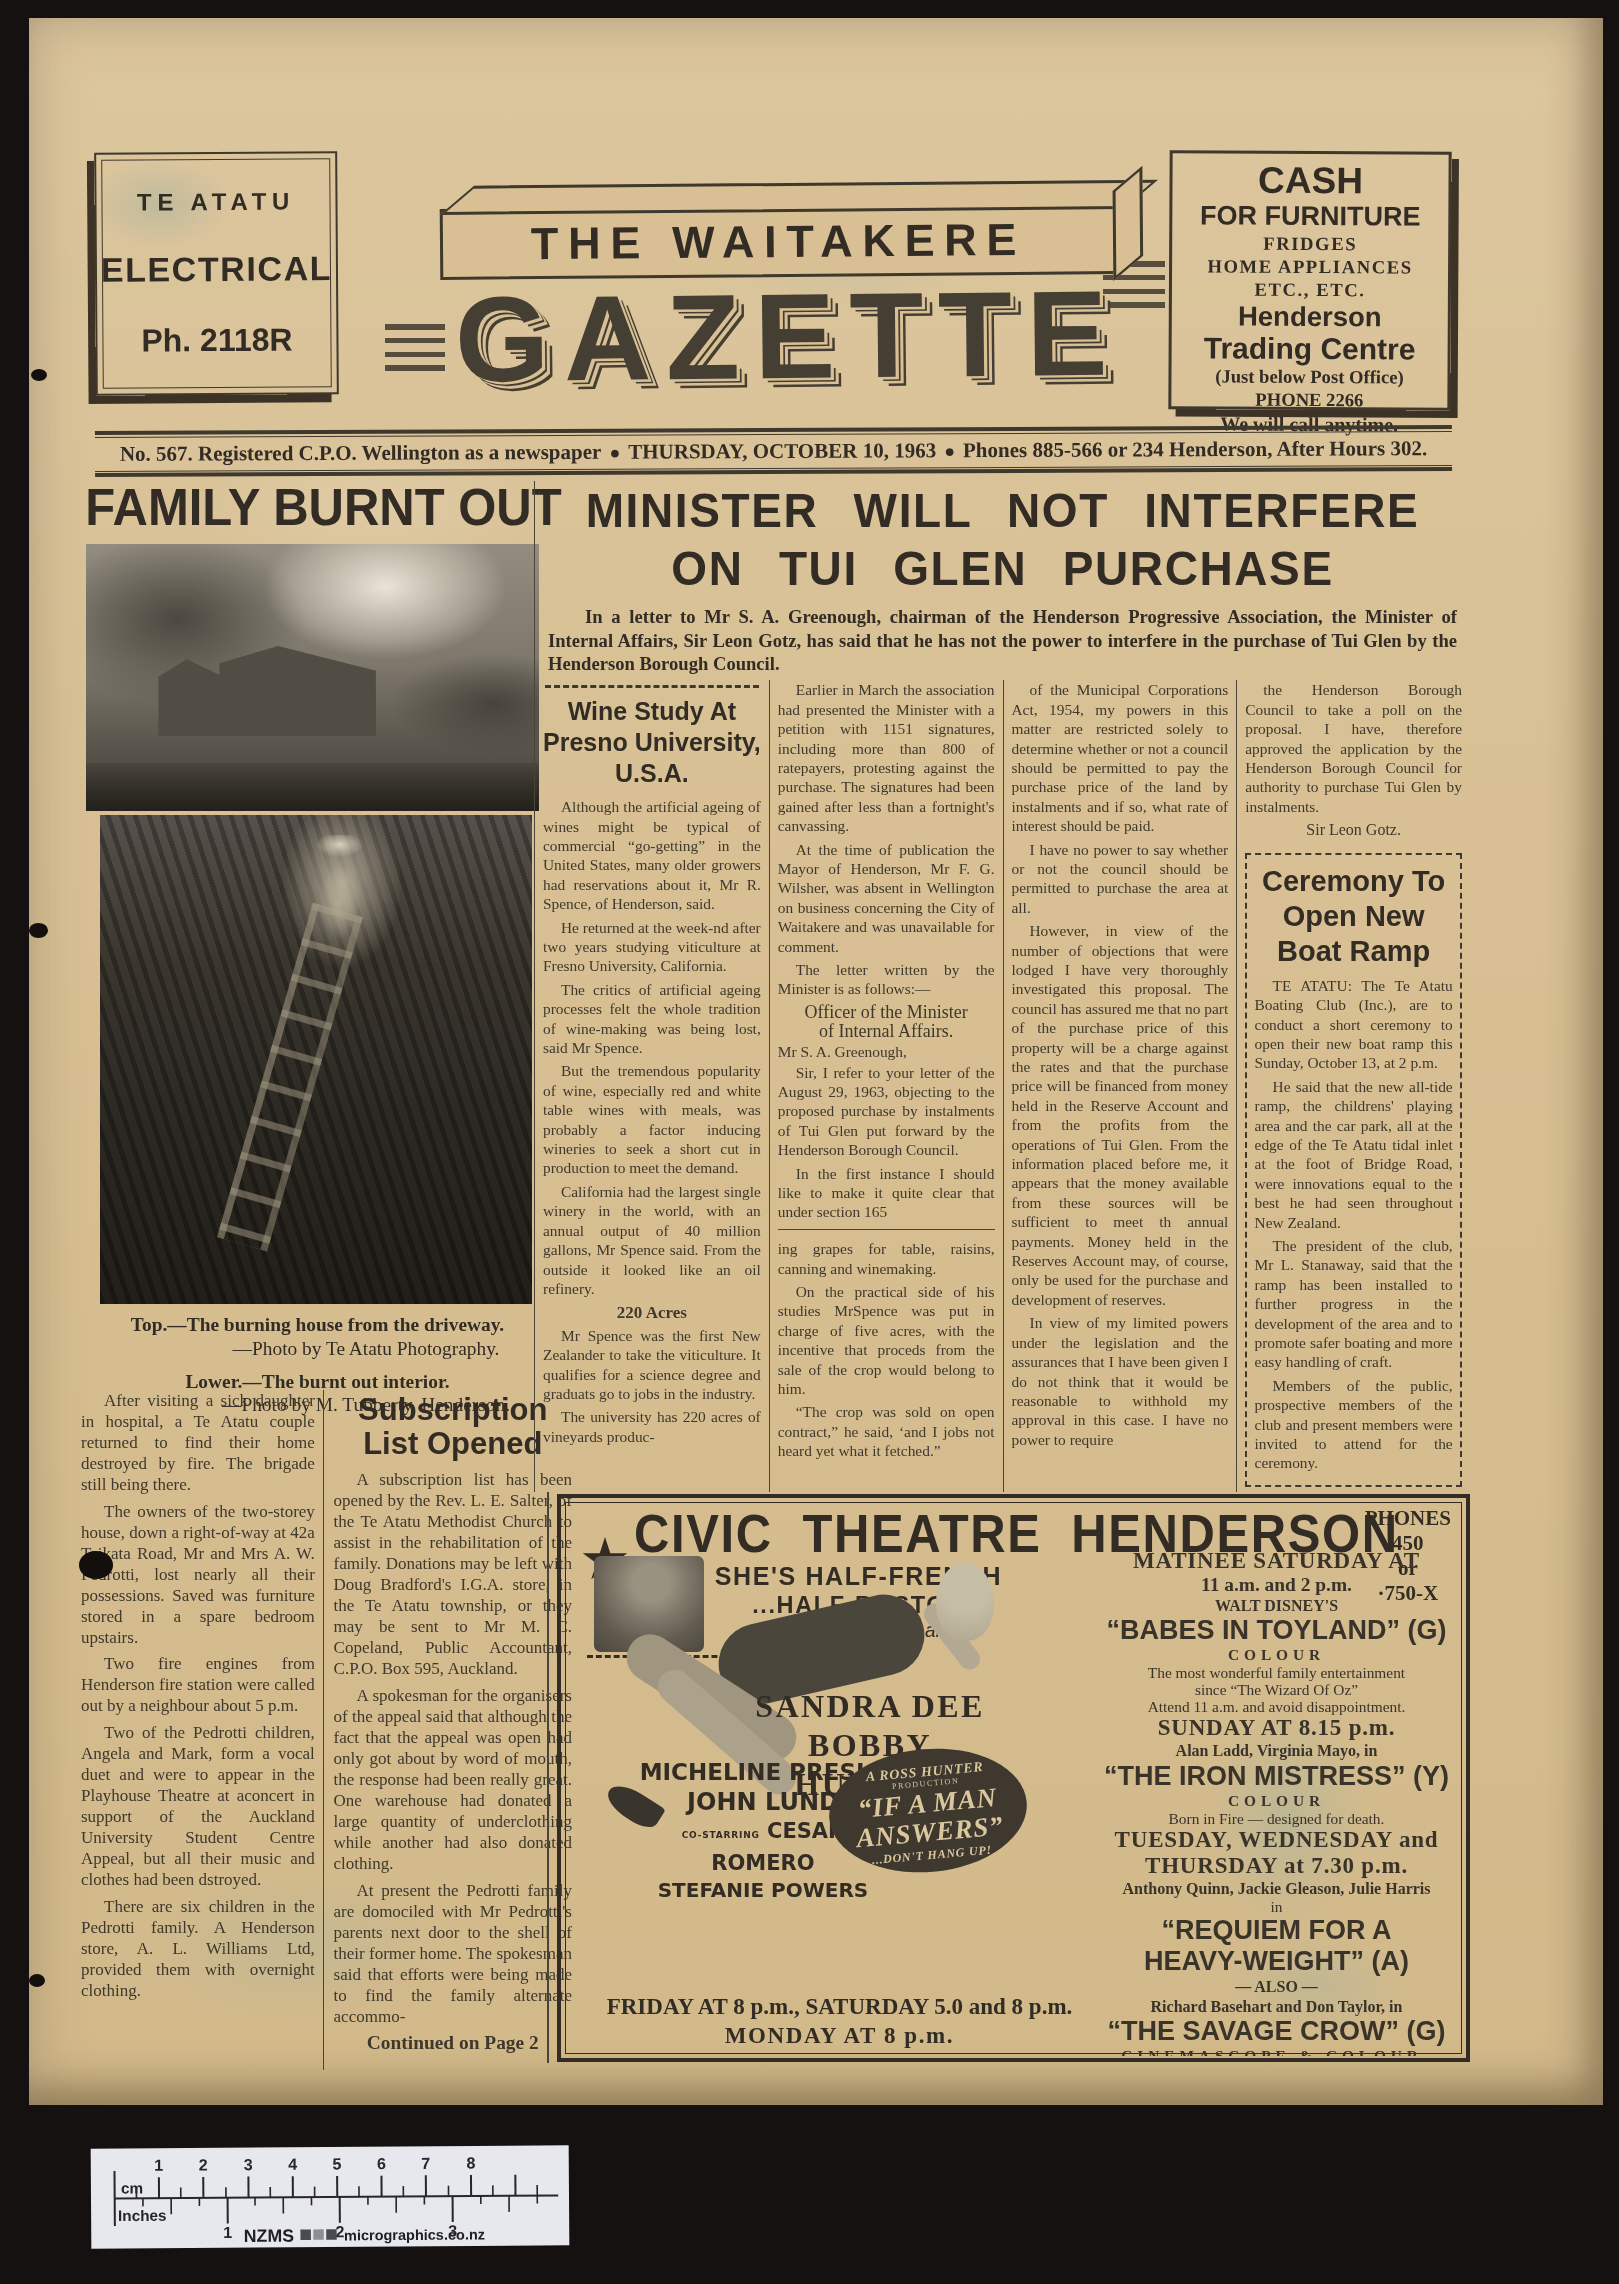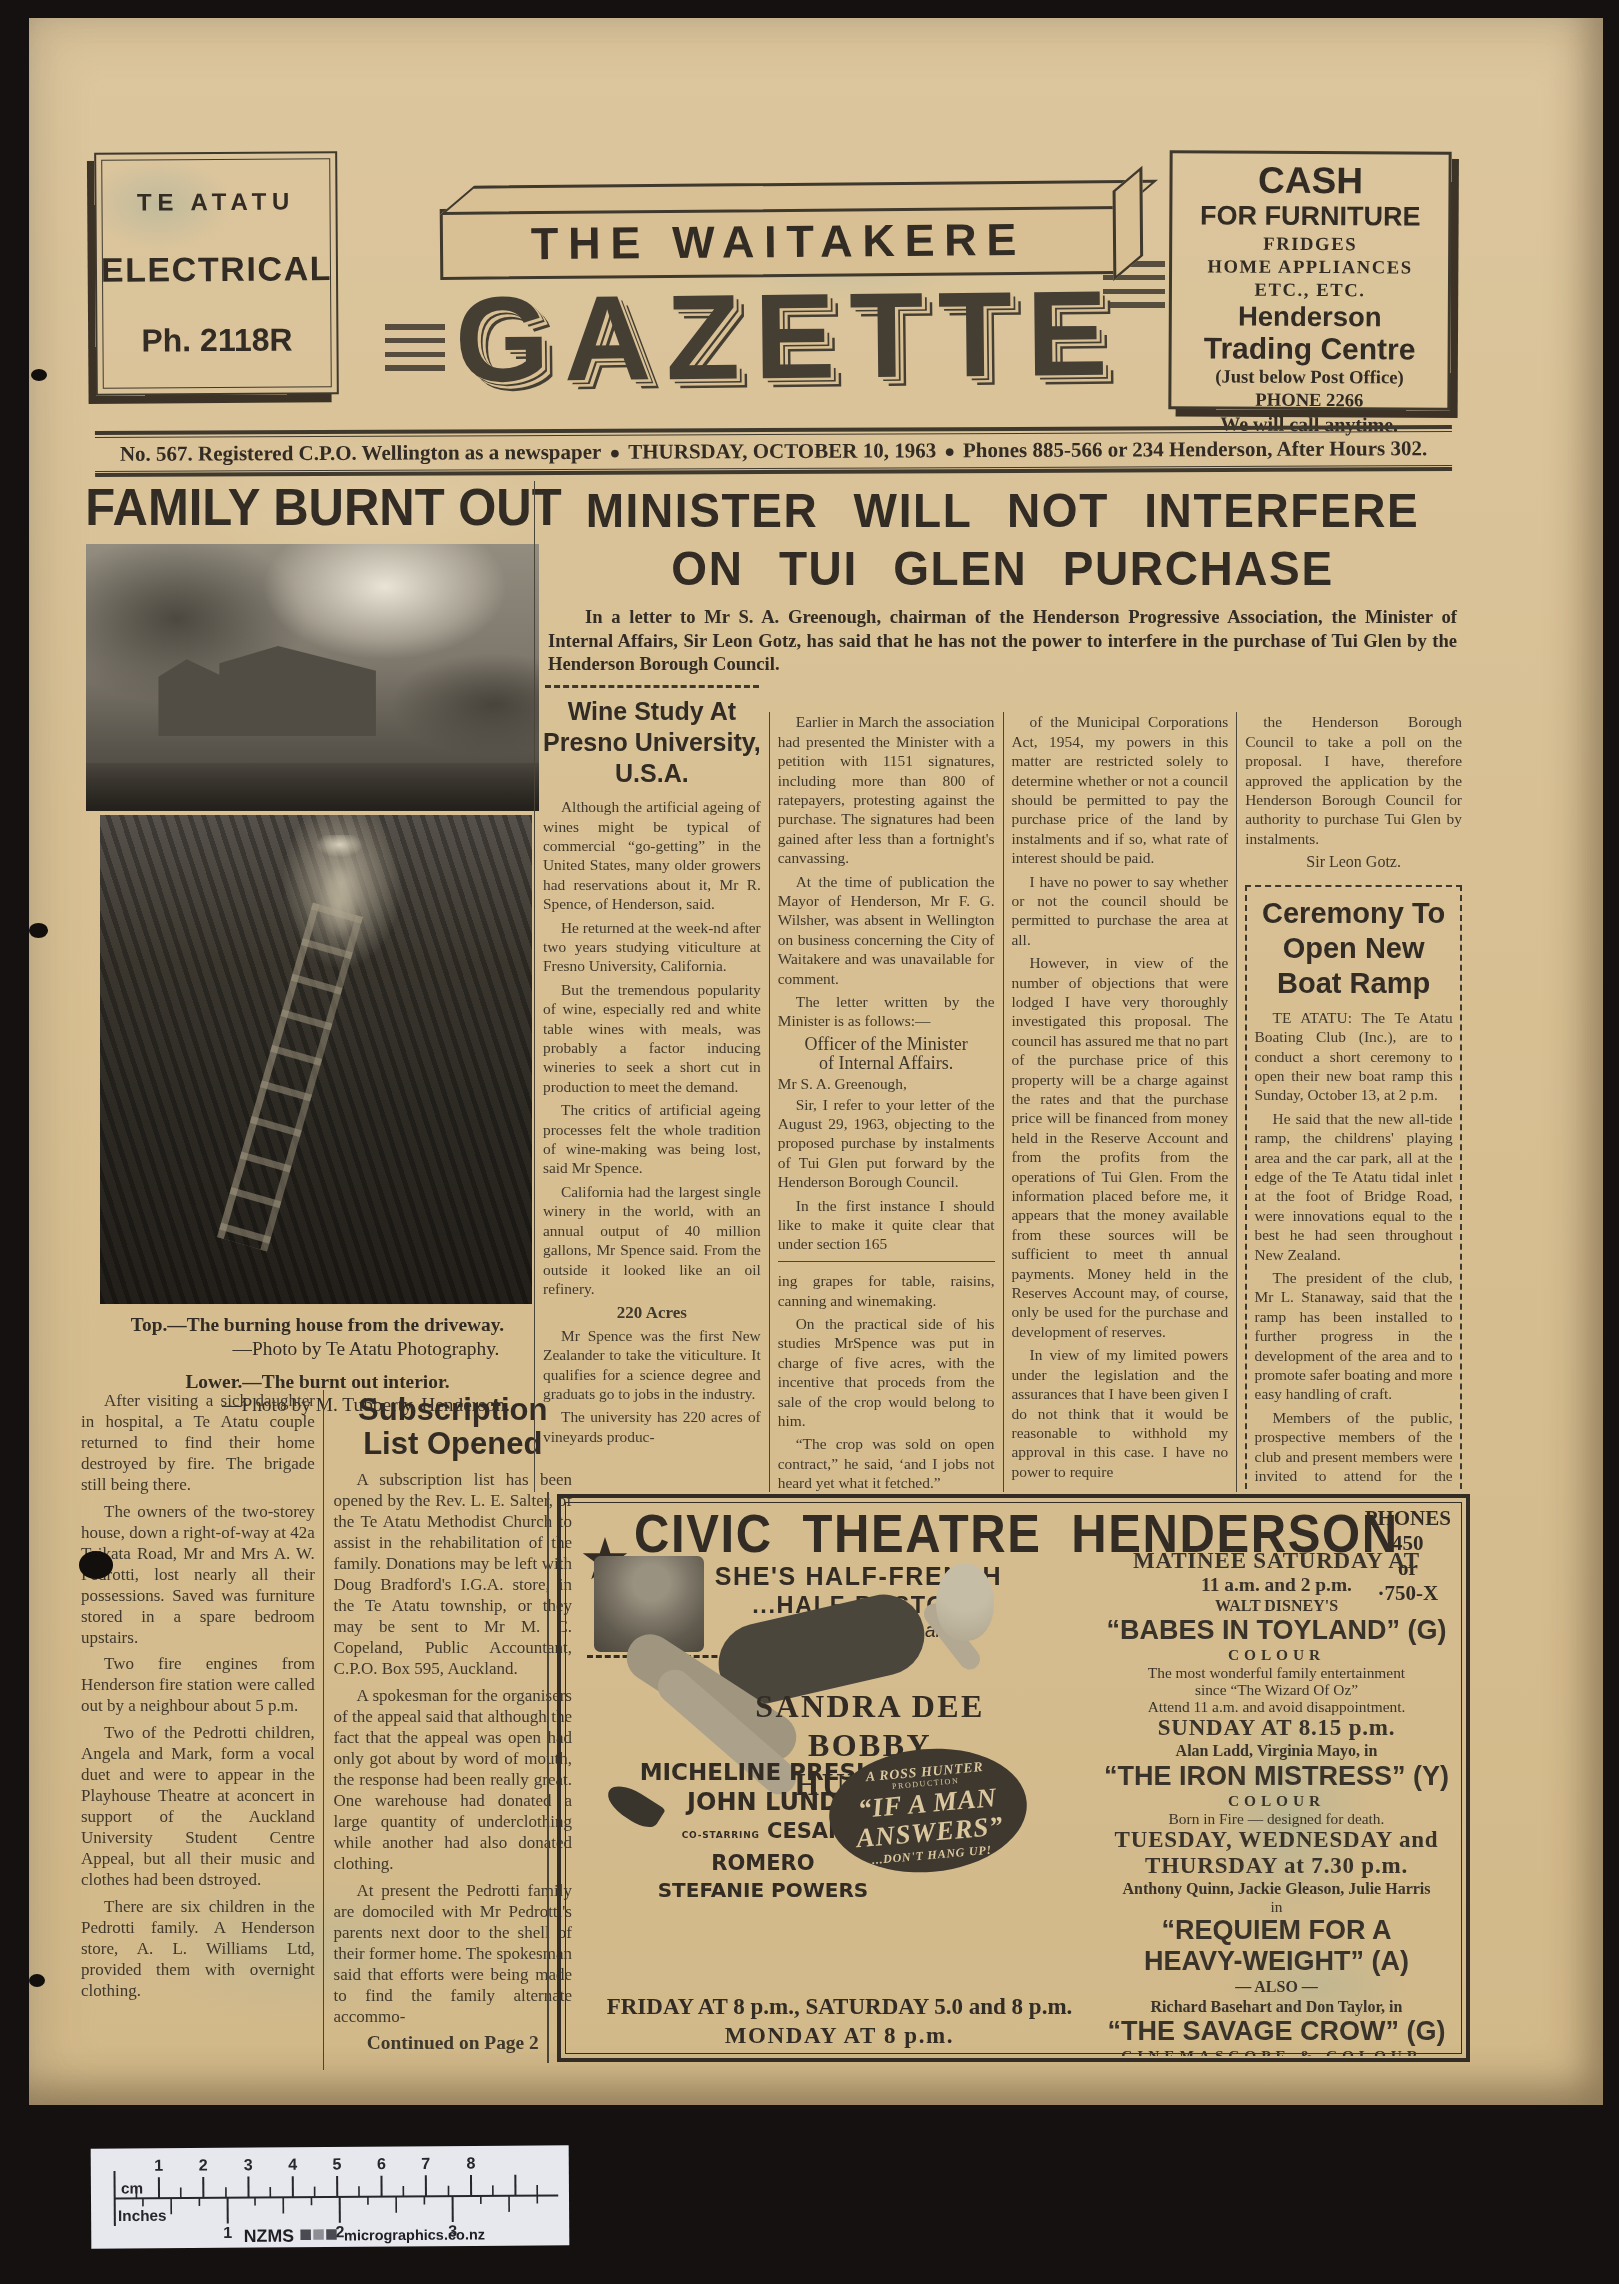--- a/index.html
+++ b/index.html
@@ -175,21 +175,21 @@
     text-align:center;font-family:"Liberation Sans",sans-serif;font-weight:bold;
     font-size:46px;line-height:58px;letter-spacing:1.6px;word-spacing:21px;
     color:var(--ink-dark);transform:scaleY(1.04);
   }
   .lead{
     font-size:18.6px;font-weight:bold;line-height:23.5px;text-align:justify;
     text-indent:37px;padding:8px 13px 3.2px;color:var(--ink-dark);
   }
   .cols{display:grid;grid-template-columns:repeat(4,1fr);height:839px;overflow:hidden;margin-top:1.6px;}
   .col{padding:0 8px;overflow:hidden;}
-  .col + .col{border-left:1.6px solid var(--rule);margin-top:32px;}
+  .col + .col{border-left:1.6px solid var(--rule);}
   .col .para{font-size:15.4px;line-height:19.4px;text-align:justify;text-indent:18px;margin:0 0 4px;}
   .no-first-indent .para:first-child{text-indent:0;}
   .wine-dash{border-top:3.2px dashed var(--ink);margin:4.9px 1.6px 8px;}
   .wine-title{
     font-family:"Liberation Sans",sans-serif;font-weight:bold;font-size:25px;line-height:31px;
     text-align:center;white-space:pre-line;color:var(--ink-dark);margin-bottom:8px;
   }
   .subhead{text-align:center;font-weight:bold;font-size:17px;line-height:21px;margin:2.4px 0;}
   .address{text-align:center;font-size:18px;line-height:19.4px;}
   .salutation{font-size:15.4px;line-height:19.4px;margin-bottom:1.6px;}
@@ -348,22 +348,22 @@
     <div class="cols">
 
       <div class="col">
         <div class="wine-dash"></div>
         <div class="wine-title">Wine Study At
 Presno University,
 U.S.A.</div>
         <div>
             <p class="para">Although the artificial ageing of wines might be typical of commercial “go-getting” in the United States, many older growers had reservations about it, Mr R. Spence, of Henderson, said.</p>
             <p class="para">He returned at the week-nd after two years studying viticulture at Fresno University, California.</p>
+            <p class="para">The critics of artificial ageing processes felt the whole tradition of wine-making was being lost, said Mr Spence.</p>
             <p class="para">But the tremendous popularity of wine, especially red and white table wines with meals, was probably a factor inducing wineries to seek a short cut in production to meet the demand.</p>
-            <p class="para">The critics of artificial ageing processes felt the whole tradition of wine-making was being lost, said Mr Spence.</p>
             <p class="para">California had the largest single winery in the world, with an annual output of 40 million gallons, Mr Spence said.  From the outside it looked like an oil refinery.</p>
           </div>
         <div class="subhead">220 Acres</div>
         <div>
             <p class="para">Mr Spence was the first New Zealander to take the viticulture.  It qualifies for a science degree and graduats go to jobs in the industry.</p>
             <p class="para">The university has 220 acres of vineyards produc-</p>
           </div>
       </div>
 
       <div class="col">

